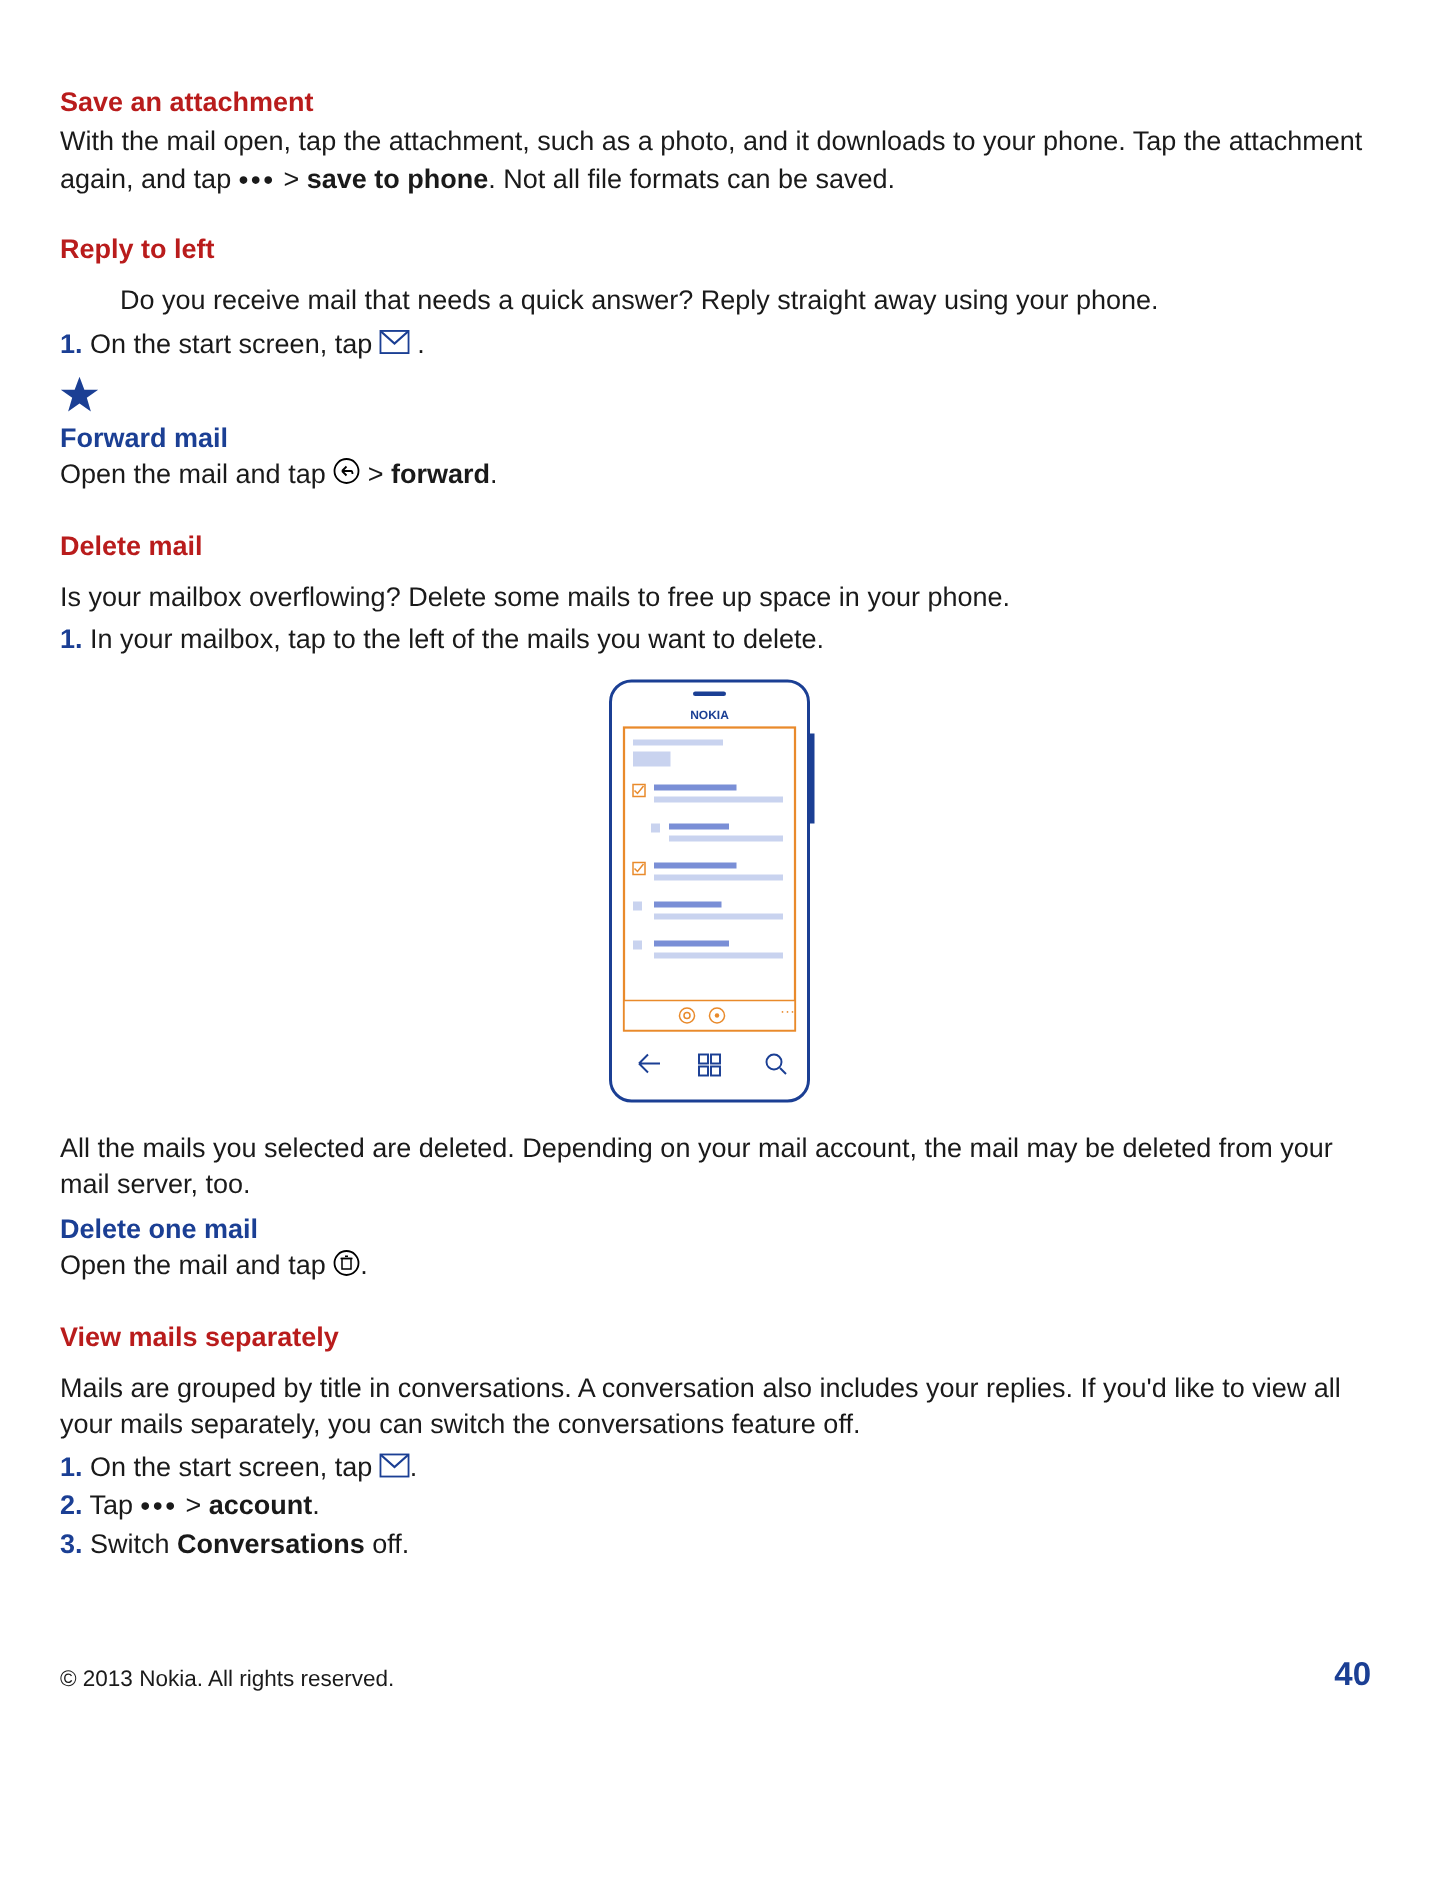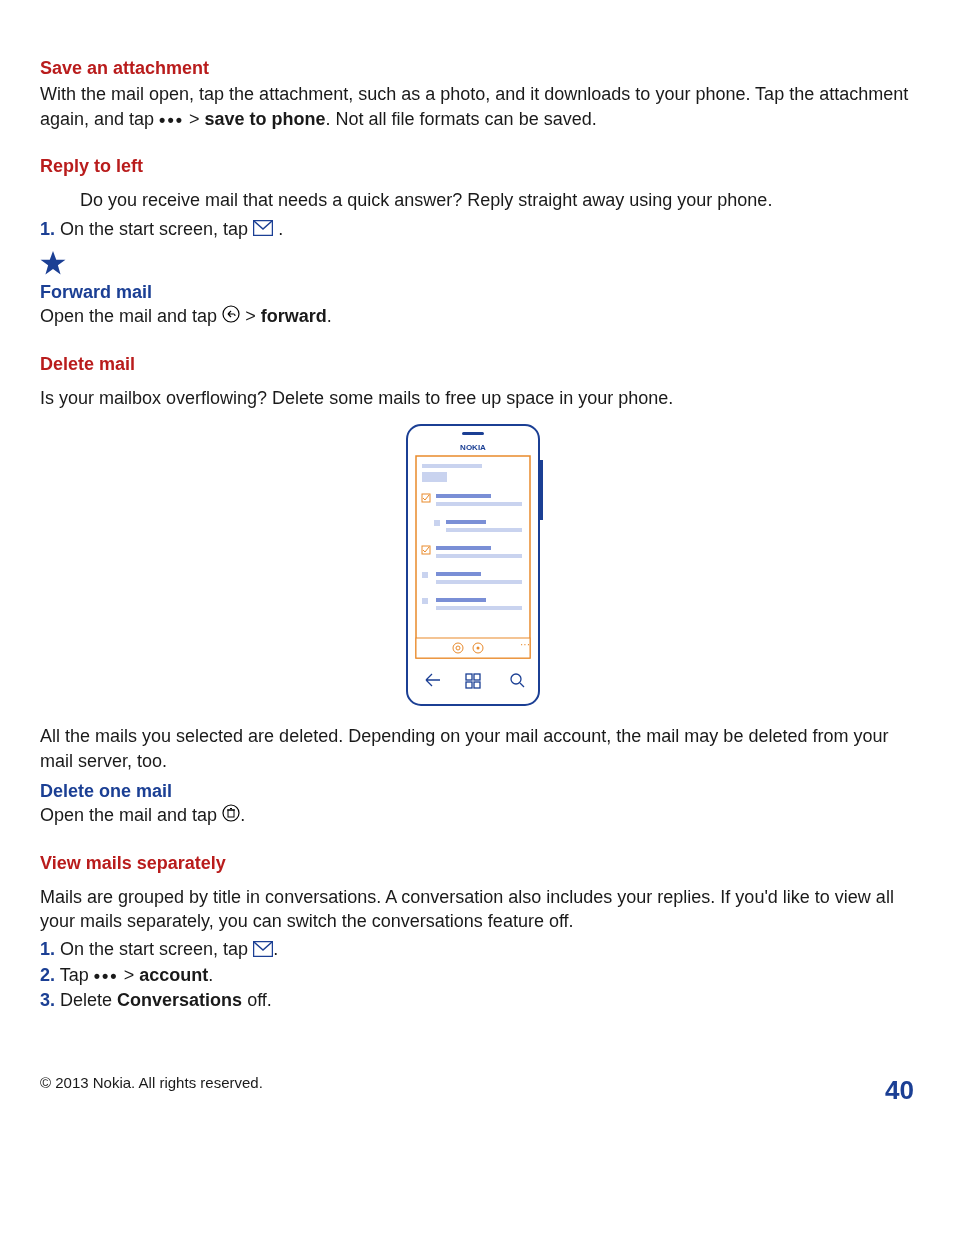--- a/index.html
+++ b/index.html
@@ -53,28 +53,28 @@
     vertical-align: middle;
   }
   .more-dots {
     font-weight: bold;
     letter-spacing: 2px;
     vertical-align: middle;
   }
   .footer {
     display: flex;
     justify-content: space-between;
-    align-items: flex-start;
+    align-items: flex-end;
     margin-top: 60px;
     font-size: 15px;
   }
   .page-num {
     color: #1b3f94;
     font-weight: bold;
-    font-size: 26px;
+    font-size: 22px;
   }
   
   .phone-illus {
     width: 150px;
     margin: 10px auto 14px auto;
     display: block;
   }
 </style>
 </head>
 <body>
@@ -107,20 +107,24 @@
 <p class="para">
   <span>Open the mail and tap </span><span class="icon-inline"><svg width="18" height="18" viewBox="0 0 18 18">
         <circle cx="9" cy="9" r="8" fill="none" stroke="#000" stroke-width="1.2"></circle>
         <path d="M6 9 L9 6 M6 9 L9 12 M6 9 L12 9 Q13 9 13 11" fill="none" stroke="#000" stroke-width="1.2"></path>
       </svg></span><span> &gt; </span><span class="bold">forward</span><span>.</span>
 </p>
 
 <div class="heading-blue section-gap">Delete mail</div>
 <p class="para" style="margin-top:10px;">Is your mailbox overflowing? Delete some mails to free up space in your phone.</p>
 <ol class="steps">
+  <li>
+    <span class="step-num">1.</span>
+    <span>In your mailbox, tap to the left of the mails you want to delete.</span>
+  </li>
 </ol>
 
 <svg class="phone-illus" viewBox="0 0 150 290">
 
   <rect x="5" y="5" width="132" height="280" rx="14" ry="14" fill="#fff" stroke="#1b3f94" stroke-width="2"></rect>
 
   <rect x="137" y="40" width="4" height="60" fill="#1b3f94"></rect>
 
   <rect x="60" y="12" width="22" height="3" rx="1.5" fill="#1b3f94"></rect>
 
@@ -195,20 +199,20 @@
           <rect x="0.5" y="0.5" width="19" height="15" fill="none" stroke="#1b3f94" stroke-width="1.5"></rect>
           <polyline points="1,1 10,9 19,1" fill="none" stroke="#1b3f94" stroke-width="1.5"></polyline>
         </svg></span><span>.</span>
   </li>
   <li>
     <span class="step-num">2.</span>
     <span>Tap </span><span class="more-dots">•••</span><span> &gt; </span><span class="bold">account</span><span>.</span>
   </li>
   <li>
     <span class="step-num">3.</span>
-    <span>Delete </span><span class="bold">Conversations</span><span> off.</span>
+    <span>Switch </span><span class="bold">Conversations</span><span> off.</span>
   </li>
 </ol>
 
 <div class="footer">
   <span>© 2013 Nokia. All rights reserved.</span>
   <span class="page-num">40</span>
 </div>
 
 </body></html>

